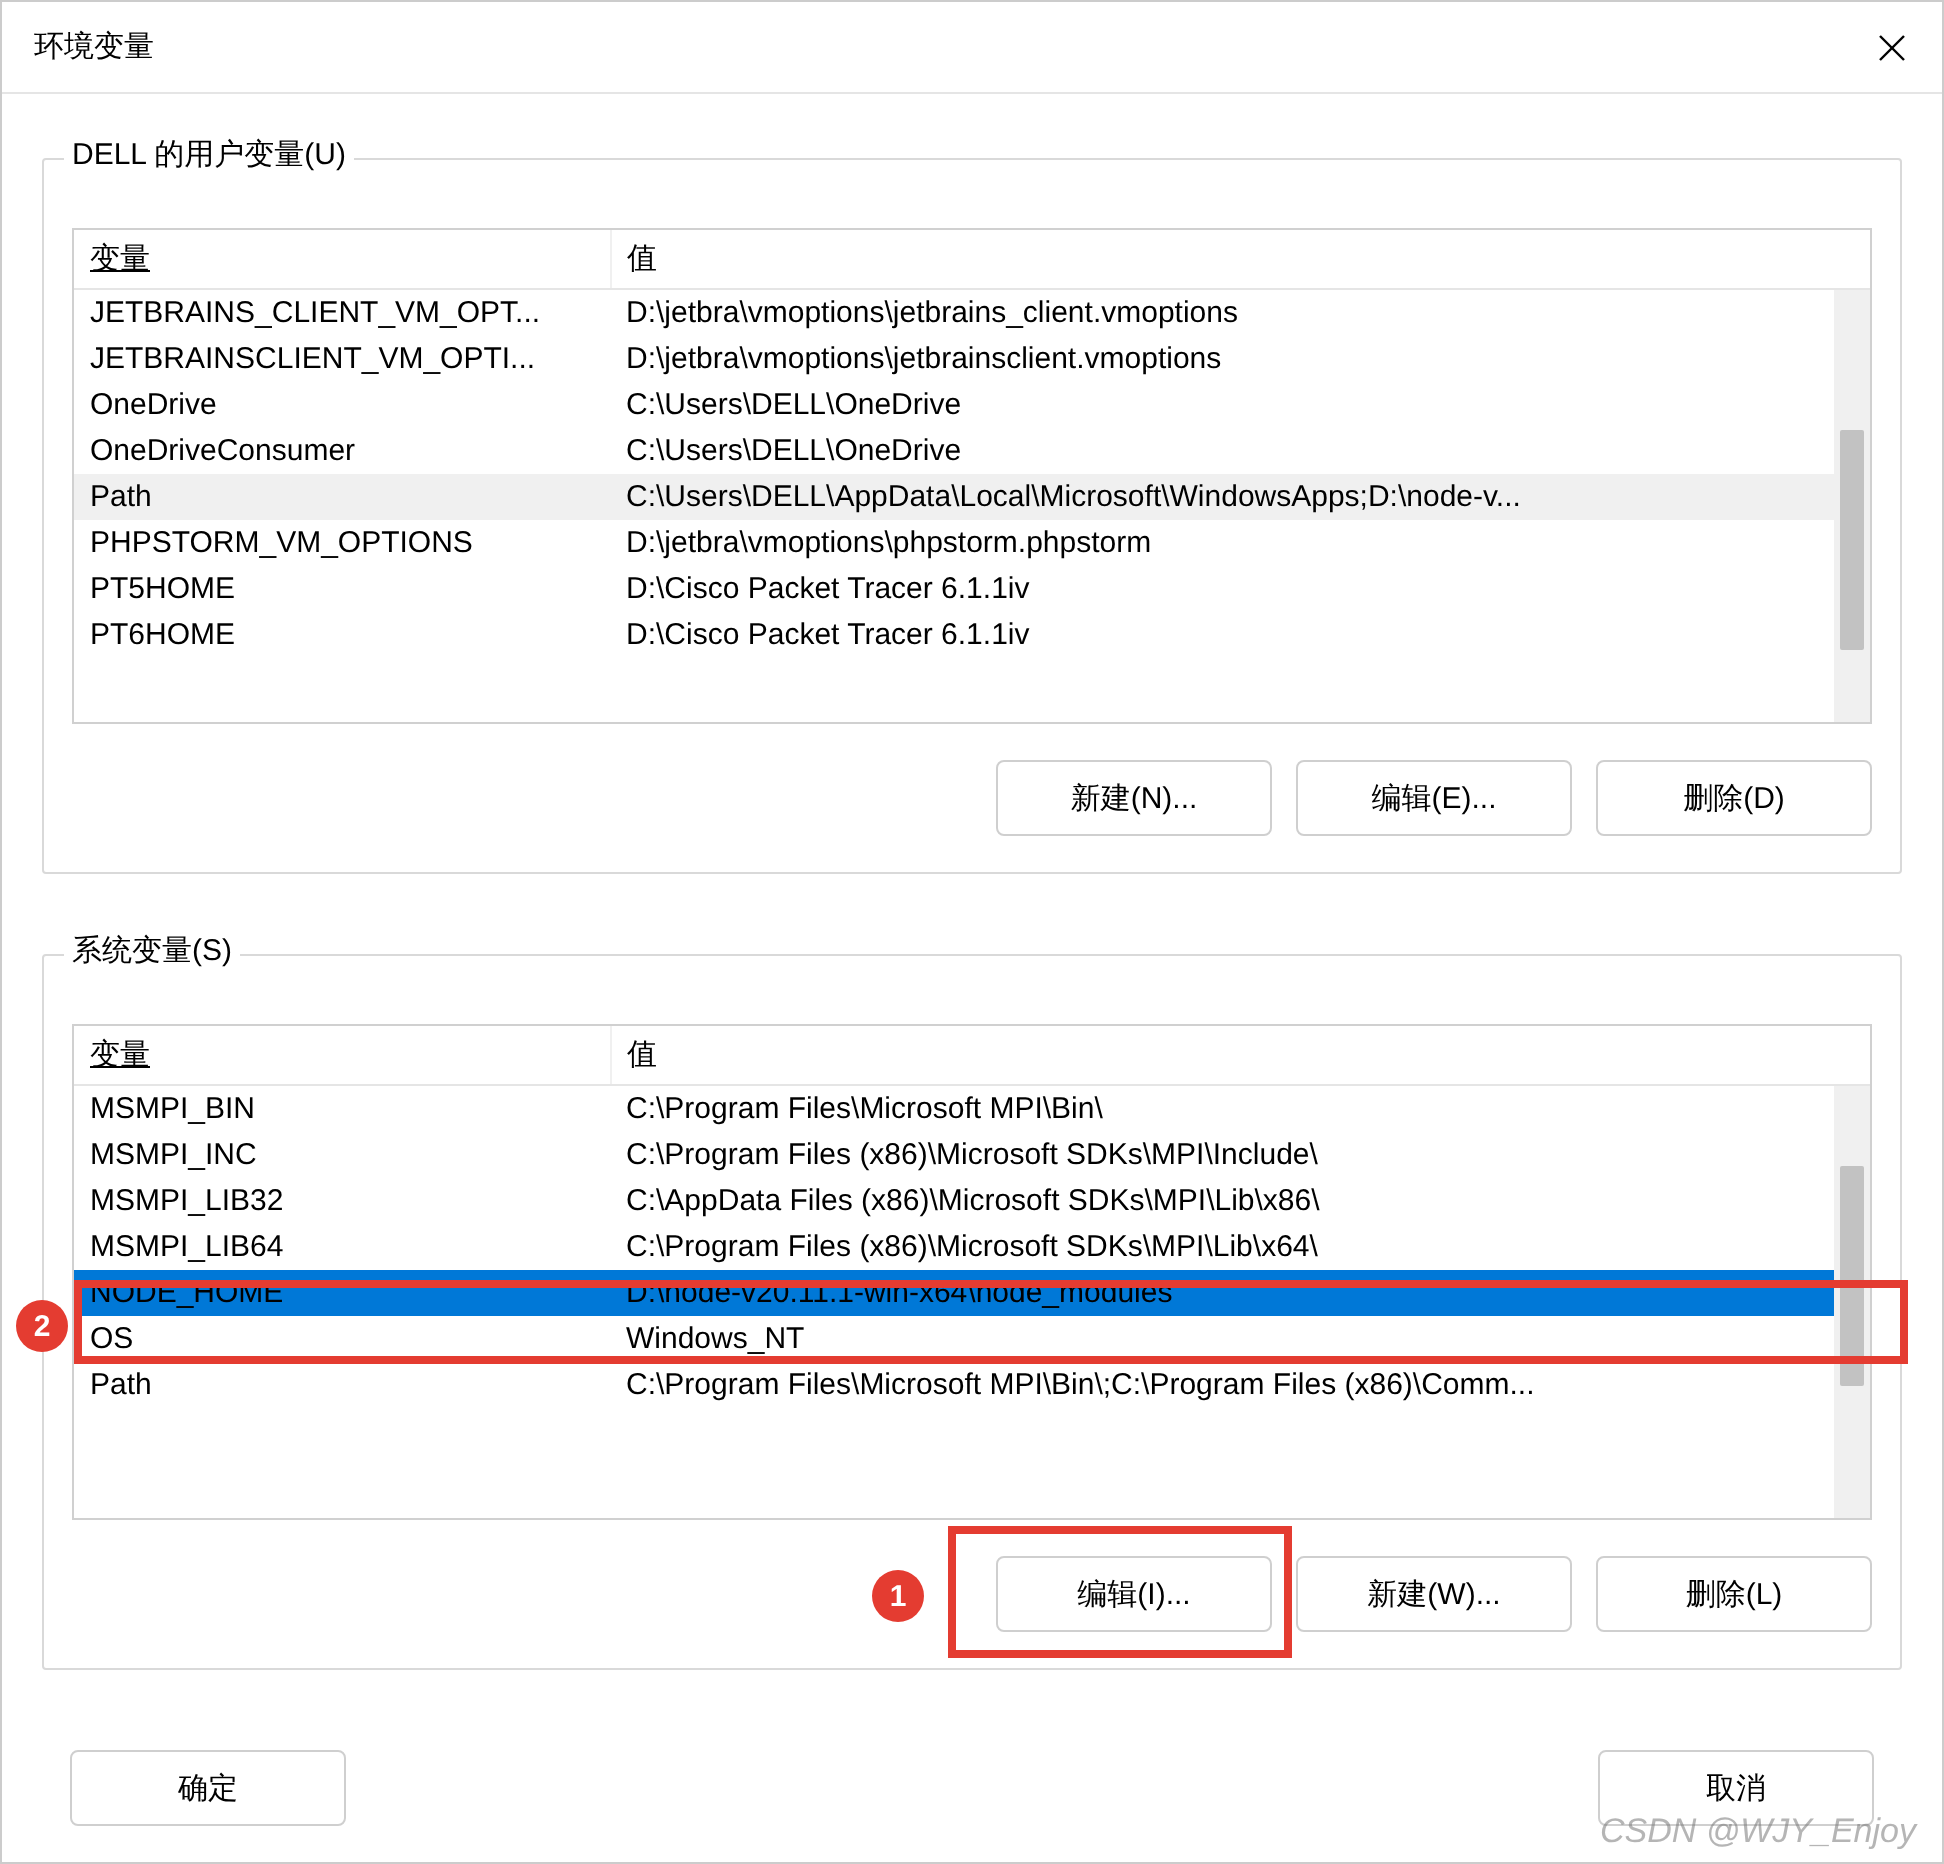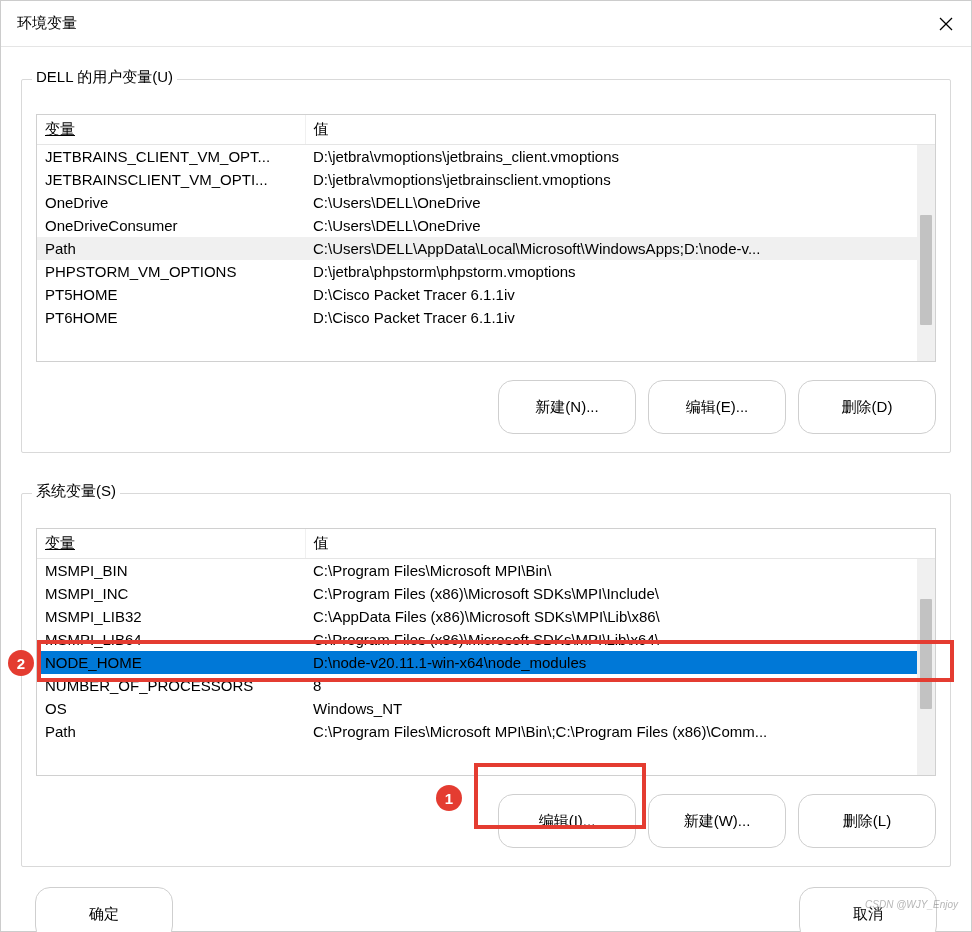--- a/index.html
+++ b/index.html
@@ -116,24 +116,24 @@
       border-radius: 1px;
     }
     .button-row {
       display: flex;
       justify-content: flex-end;
       gap: 12px;
       margin-top: 18px;
     }
     .btn {
       min-width: 138px;
-      height: 54px;
+      height: 38px;
       border: 1px solid #cfcfcf;
       background: #ffffff;
-      border-radius: 15px;
+      border-radius: 4px;
       font-size: 15px;
       font-family: inherit;
       cursor: pointer;
       display: inline-flex;
       align-items: center;
       justify-content: center;
       padding: 0 12px;
     }
     .footer-row {
       display: flex;
@@ -157,23 +157,23 @@
     }
     .annot-box {
       position: absolute;
       border: 4px solid #e43c31;
       z-index: 99;
       pointer-events: none;
     }
     .watermark {
       position: absolute;
       right: 14px;
-      bottom: 22px;
+      bottom: 6px;
       color: rgba(120,120,120,0.55);
-      font-size: 10px;
+      font-size: 17px;
       font-style: italic;
       z-index: 50;
     }
     .page-root { position: relative; width: 972px; height: 932px; }
   </style>
 </head>
 <body>
 
 <div class="page-root">
   <div class="dialog">
@@ -221,21 +221,21 @@
                   <tr>
                     <td>OneDriveConsumer</td>
                     <td>C:\Users\DELL\OneDrive</td>
                   </tr>
                   <tr class="row-selected-gray">
                     <td>Path</td>
                     <td>C:\Users\DELL\AppData\Local\Microsoft\WindowsApps;D:\node-v...</td>
                   </tr>
                   <tr>
                     <td>PHPSTORM_VM_OPTIONS</td>
-                    <td>D:\jetbra\phpstorm\phpstorm.vmoptions</td>
+                    <td>D:\jetbra\vmoptions\phpstorm.phpstorm</td>
                   </tr>
                   <tr>
                     <td>PT5HOME</td>
                     <td>D:\Cisco Packet Tracer 6.1.1iv</td>
                   </tr>
                   <tr>
                     <td>PT6HOME</td>
                     <td>D:\Cisco Packet Tracer 6.1.1iv</td>
                   </tr>
                 </tbody>
@@ -284,24 +284,20 @@
                   </tr>
                   <tr>
                     <td>MSMPI_LIB64</td>
                     <td>C:\Program Files (x86)\Microsoft SDKs\MPI\Lib\x64\</td>
                   </tr>
                   <tr class="row-selected-blue">
                     <td>NODE_HOME</td>
                     <td>D:\node-v20.11.1-win-x64\node_modules</td>
                   </tr>
                   <tr>
-                    <td>NUMBER_OF_PROCESSORS</td>
-                    <td>8</td>
-                  </tr>
-                  <tr>
                     <td>OS</td>
                     <td>Windows_NT</td>
                   </tr>
                   <tr>
                     <td>Path</td>
                     <td>C:\Program Files\Microsoft MPI\Bin\;C:\Program Files (x86)\Comm...</td>
                   </tr>
                 </tbody>
             </table>
           </div>

